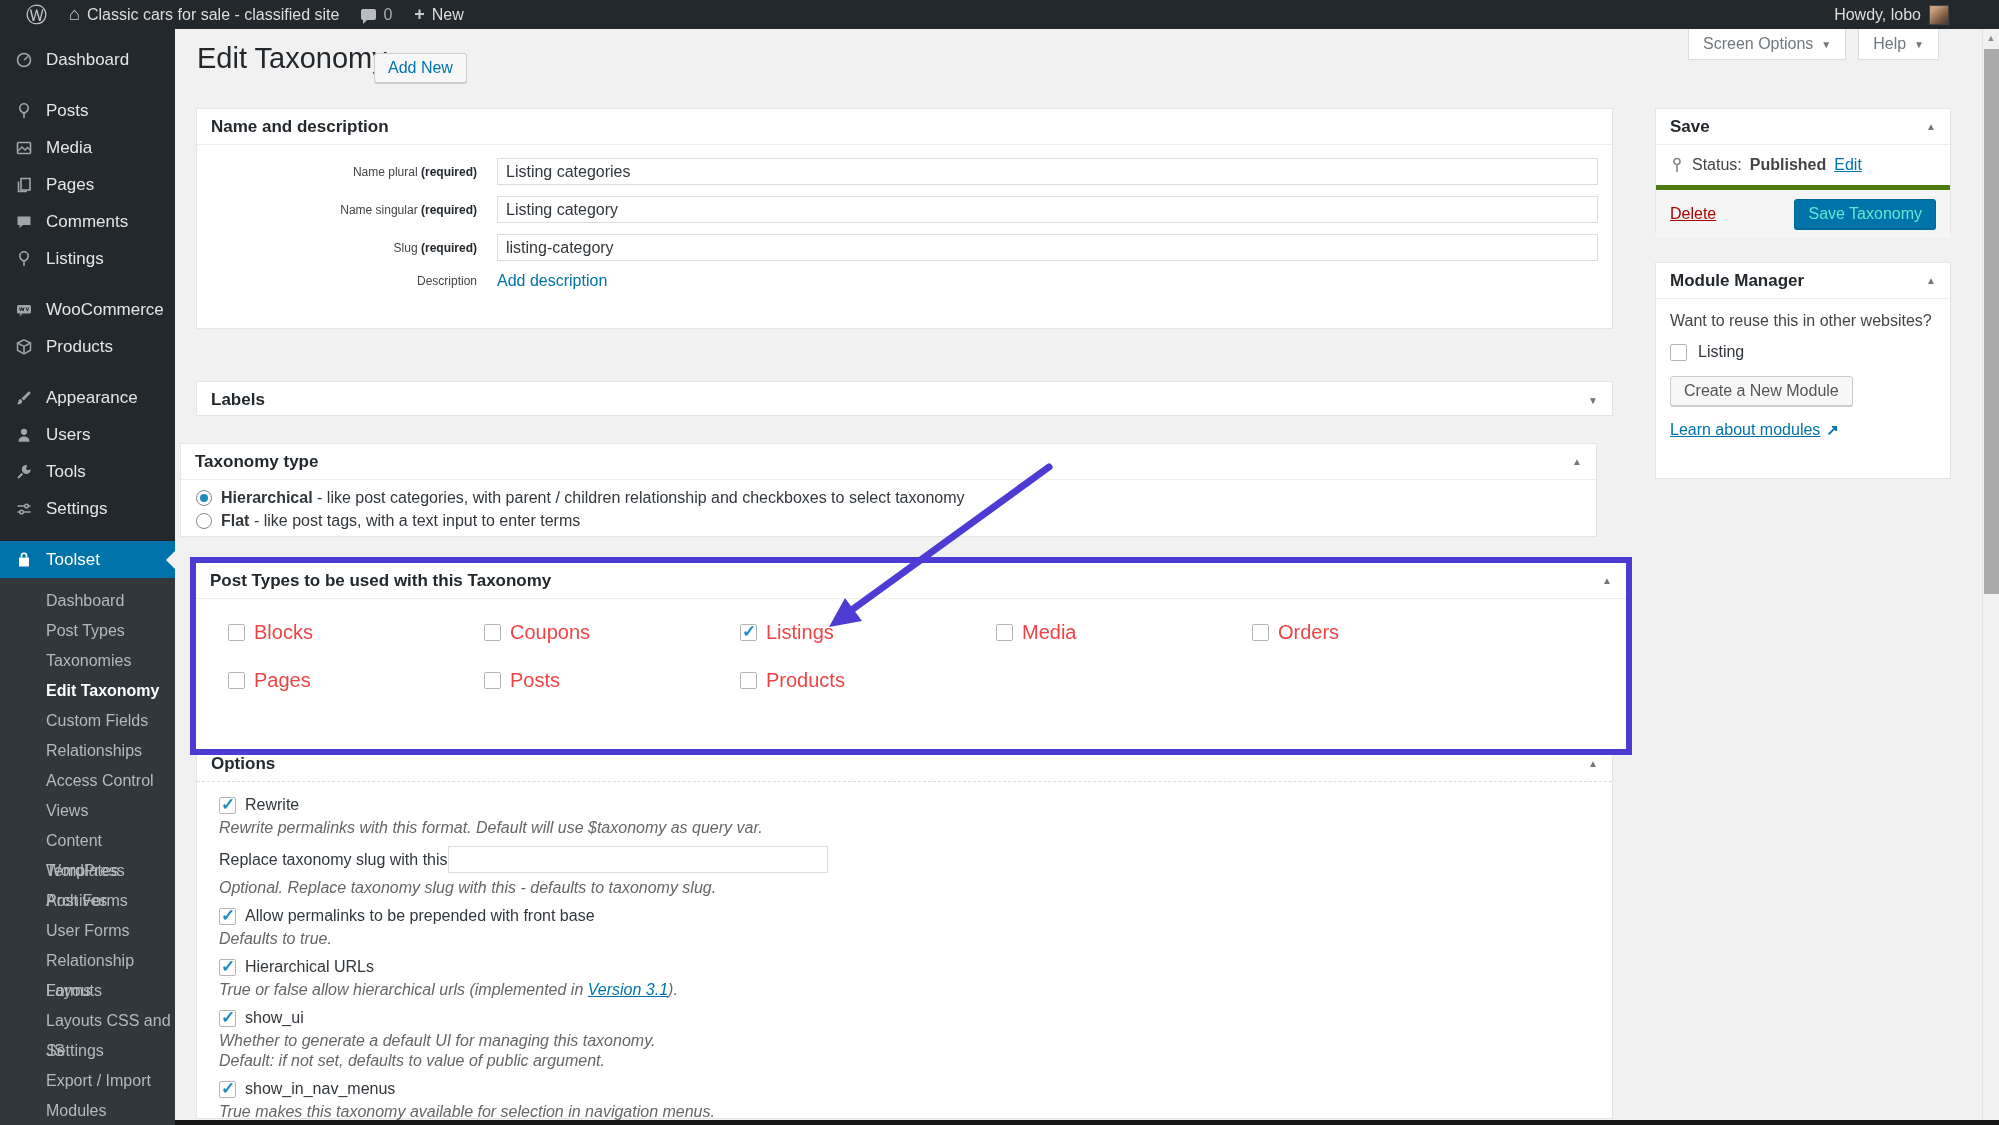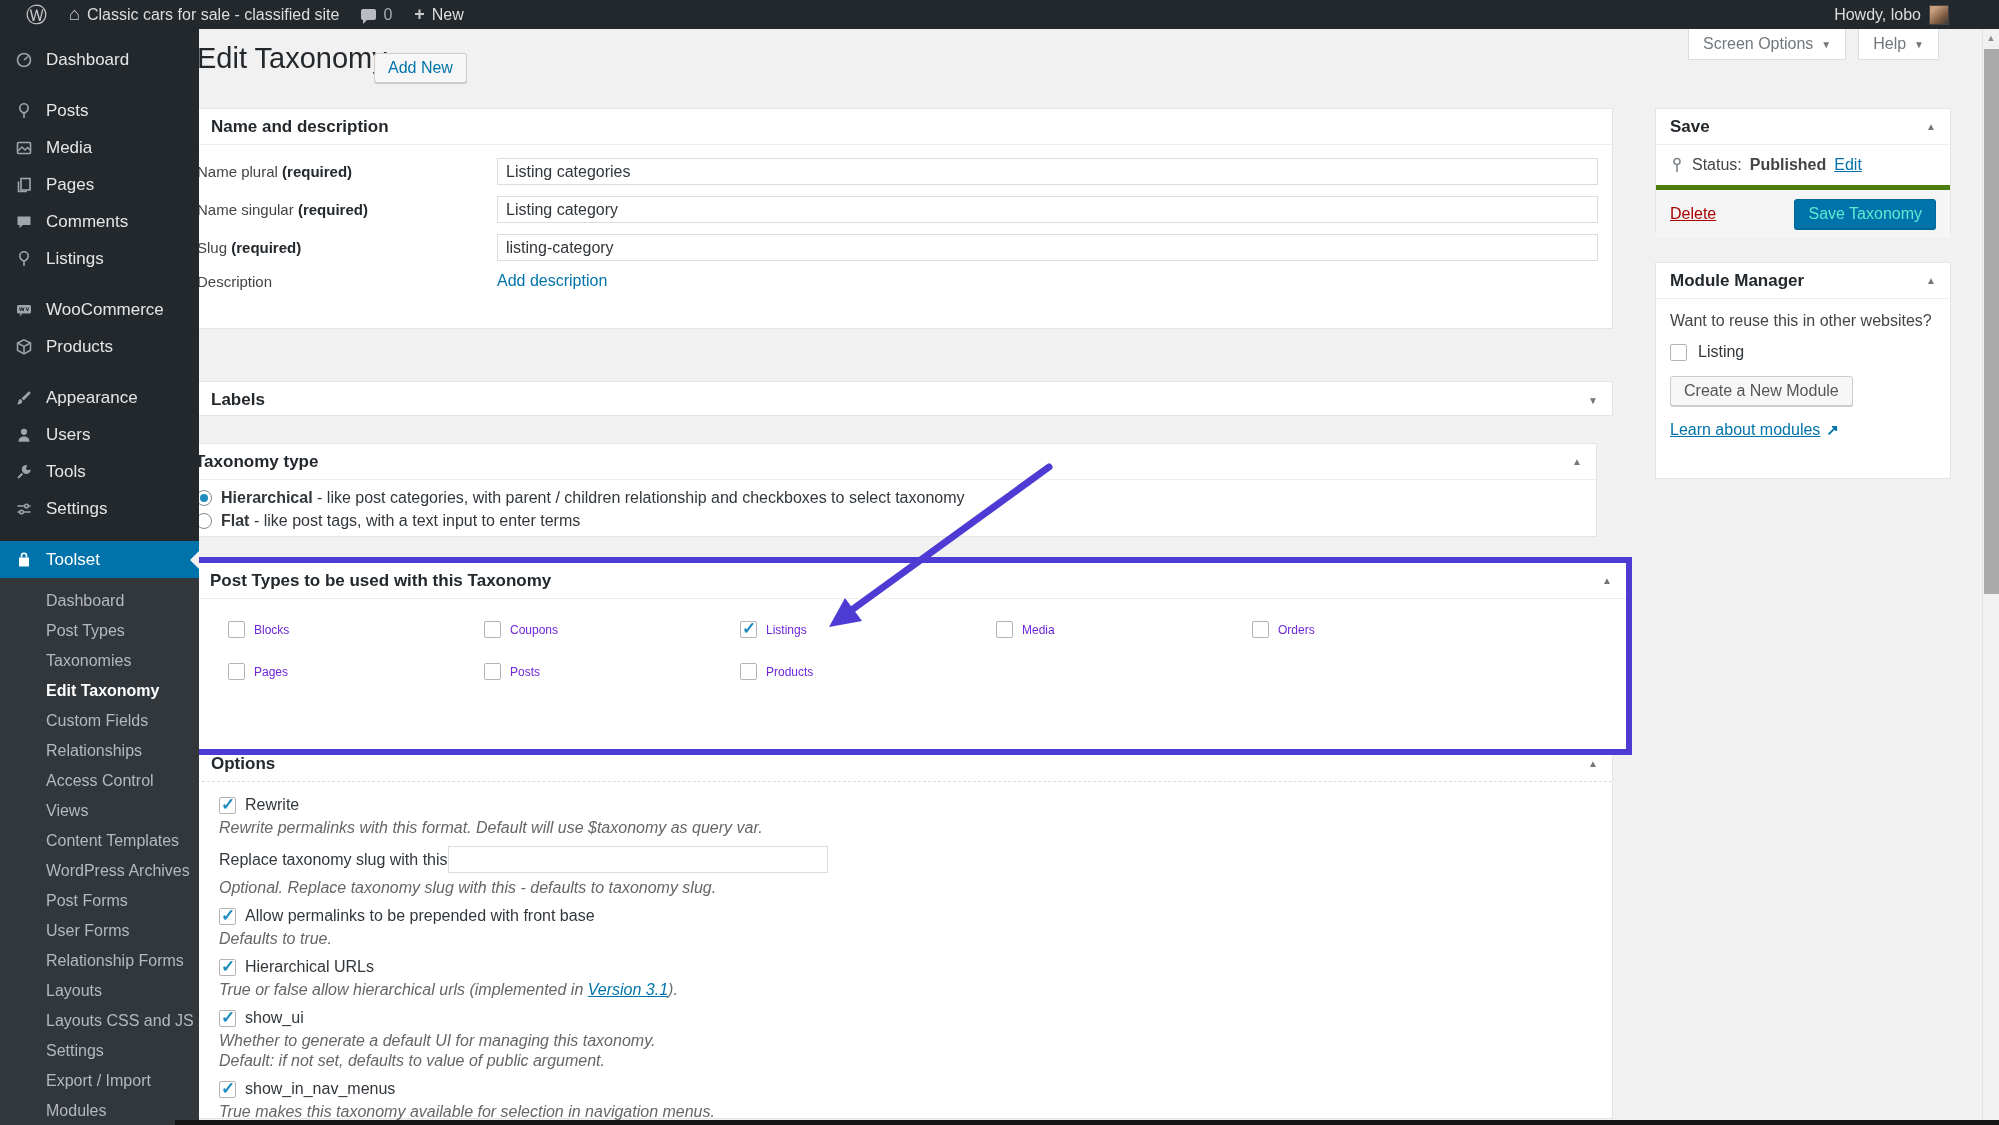--- a/index.html
+++ b/index.html
@@ -15,21 +15,21 @@
   .wp-logo { font-size:21px; color:#c6c9cc; line-height:1; }
   .home-glyph { font-size:18px; color:#c6c9cc; }
   .bubble { position:relative; width:15px; height:11px; background:#b9bdc1; border-radius:2px; }
   .bubble::after { content:""; position:absolute; left:2px; bottom:-4px;
     border:3px solid transparent; border-top-color:#b9bdc1; border-left-color:#b9bdc1; }
   .plus-glyph { font-size:18px; color:#c6c9cc; font-weight:bold; }
   .avatar { width:20px; height:20px; background:linear-gradient(140deg,#c9a07e 20%,#7d5b42 65%,#3c3a38);
     border:1px solid #444; }
 
   
-  .sidebar { position:absolute; top:29px; left:0; bottom:0; width:199px; background:#23282d; z-index:30; }
+  .sidebar { position:absolute; top:29px; left:0; bottom:0; width:175px; background:#23282d; z-index:30; }
   .menu { padding-top:12px; }
   .menu-item { position:relative; height:37px; display:flex; align-items:center; gap:12px;
     padding-left:14px; color:#e5e5e5; font-size:17px; cursor:pointer; }
   .menu-item .menu-icon { width:20px; height:20px; color:#a0a5aa; display:flex; align-items:center; justify-content:center; }
   .menu-sep { margin-top:14px; }
   .menu-item.active { background:#0073aa; color:#fff; }
   .menu-item.active .menu-icon { color:#fff; }
   .active-notch { position:absolute; right:0; top:50%; transform:translateY(-50%);
     width:0; height:0; border:9px solid transparent; border-right-color:#f1f1f1; }
   .submenu { background:#32373c; padding:8px 0 30px; }
@@ -50,41 +50,41 @@
   
   .panel { position:absolute; background:#fff; border:1px solid #e5e5e5; }
   .panel-head { height:36px; display:flex; align-items:center; justify-content:space-between;
     padding:0 14px; border-bottom:1px solid #eee; cursor:pointer; }
   .panel-title { font-size:17px; font-weight:600; color:#23282d; }
   .toggle { font-size:10px; color:#72777c; cursor:pointer; }
 
   .p-namedesc { left:196px; top:108px; width:1417px; height:221px; }
   .form-rows { padding-top:13px; }
   .form-row { display:flex; align-items:center; margin-bottom:11px; }
-  .form-label { width:300px; text-align:left; padding-right:20px; font-size:15px; color:#444; }
+  .form-label { width:300px; text-align:right; padding-right:20px; font-size:12px; color:#444; }
   .req { font-weight:bold; color:#23282d; }
   .text-input { flex:1; margin-right:14px; height:27px; border:1px solid #ddd; background:#fff;
     font-family:"Liberation Sans",sans-serif; font-size:16px; color:#32373c; padding:0 8px; }
   .link { color:#0073aa; text-decoration:none; font-size:16px; cursor:pointer; }
   .link-u { text-decoration:underline; }
 
   .p-labels { left:196px; top:381px; width:1417px; height:35px; }
   .p-labels .panel-head { border-bottom:none; }
 
   .p-taxtype { left:180px; top:443px; width:1417px; height:94px; }
   .radio-rows { padding:9px 0 0 15px; }
   .radio-row { display:flex; align-items:center; gap:9px; margin-bottom:5px; font-size:16px; color:#32373c; }
   .radio { width:16px; height:16px; border-radius:50%; border:1px solid #7e8993; background:#fff; position:relative; flex:none; cursor:pointer; }
   .radio.selected::after { content:""; position:absolute; left:3px; top:3px; width:8px; height:8px;
     border-radius:50%; background:#1e8cbe; }
 
   .purple-box { position:absolute; left:190px; top:557px; width:1442px; height:198px;
     border:6px solid #4e3bd3; background:#fff; z-index:5; }
   .pt-grid { display:grid; grid-template-columns:repeat(5,256px); row-gap:25px; padding:22px 0 0 32px; }
-  .cb-row { display:flex; align-items:center; gap:9px; font-size:12px; color:#6d28d9; }
+  .cb-row { display:flex; align-items:center; gap:9px; font-size:20px; color:#ef4444; }
   .cb { width:17px; height:17px; border:1px solid #b4b4b4; border-radius:2px; background:#fff;
     position:relative; flex:none; cursor:pointer; }
   .cb.checked::after { content:"✓"; position:absolute; left:1px; top:-4px; font-size:17px;
     font-weight:bold; color:#1e8cbe; }
 
   .p-options { left:196px; top:745px; width:1417px; height:374px; }
   .opt-body { padding:4px 0 0 22px; font-size:16px; color:#32373c; }
   .opt-check { display:flex; align-items:center; gap:9px; margin:10px 0 5px; }
   .opt-desc { font-style:italic; color:#666; margin:2px 0 6px; }
   .slug-row { display:flex; align-items:center; margin:9px 0 6px; }

